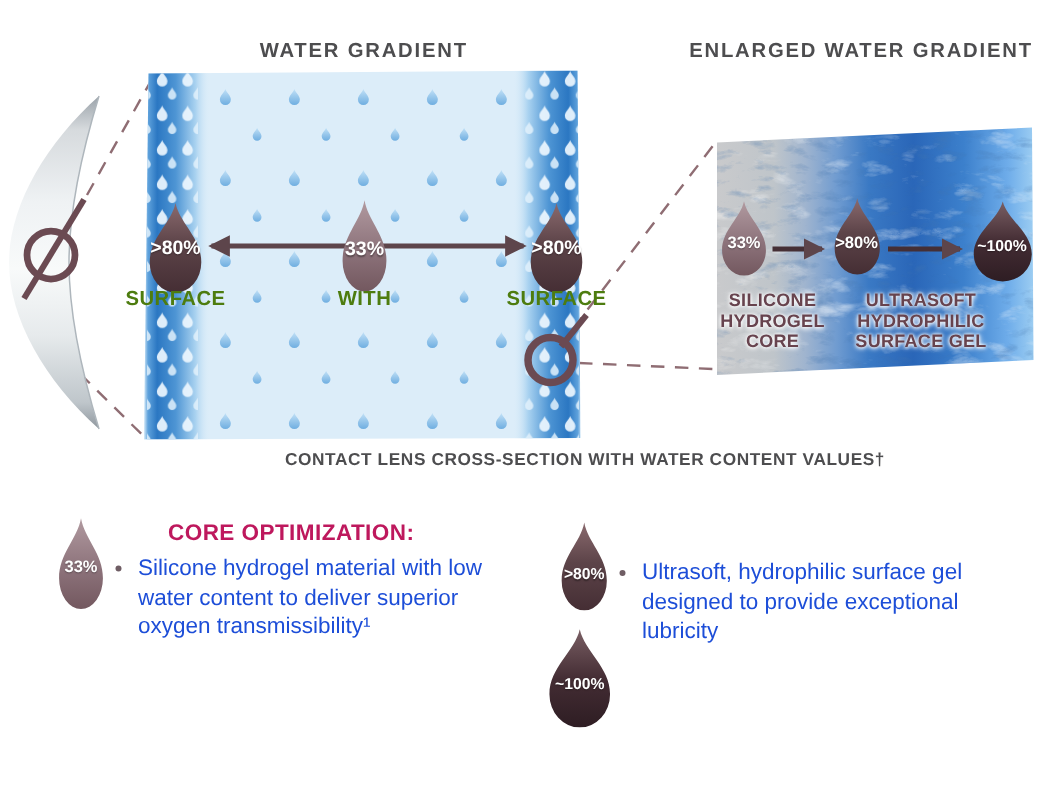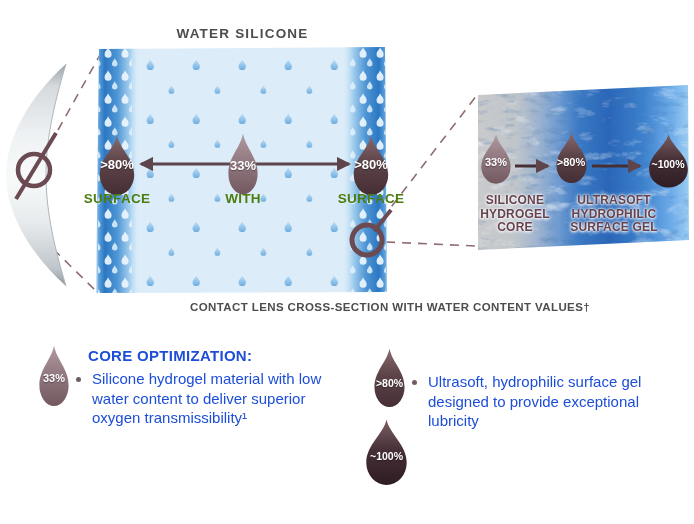--- a/index.html
+++ b/index.html
@@ -25,21 +25,22 @@
     position:absolute; font-weight:bold; color:#67434e; text-align:center;
     font-size:12px; line-height:13.5px; letter-spacing:.2px;
     text-shadow:0 0 2px #fff, 0 0 4px #fff, 0 1px 3px rgba(255,255,255,.9);
   }
   .caption {
     position:absolute; left:90px; top:301px; width:600px; text-align:center;
     font-size:11.5px; font-weight:bold; letter-spacing:.4px; color:#4d4d4f;
   }
   .opt-heading {
     position:absolute; font-size:15px; font-weight:bold; letter-spacing:.3px;
-    color:#1d4ed8;
+    color:#be185d;
+    margin-left:24px;
   }
   ul.opt-list { position:absolute; list-style:disc outside; }
   ul.opt-list li {
     font-size:15px; line-height:19.5px; color:#1d4ed8;
   }
   ul.opt-list li::marker { color:#6f5d64; }
   ul.opt-list li + li { margin-top:8px; }
   svg { display:block; }
 </style>
 </head>
@@ -183,21 +184,22 @@
         <path d="M478 95 L688 85 L689 240 L478 250 Z" fill="#ffffff" filter="url(#veinsD)" opacity="0.45"></path>
       </g>
       <line x1="515" y1="166" x2="548" y2="166" stroke="#452f35" stroke-width="3.2" marker-end="url(#ah)"></line>
       <line x1="592" y1="166" x2="640" y2="166" stroke="#452f35" stroke-width="3.2" marker-end="url(#ah)"></line>
       <use href="#dropShape" transform="translate(479,133) scale(0.34,0.39)" fill="url(#lgMauve)"></use>
       <use href="#dropShape" transform="translate(554,131) scale(0.35,0.40)" fill="url(#lgDark)"></use>
       <use href="#dropShape" transform="translate(646,133) scale(0.45,0.42)" fill="url(#lgDarkest)"></use>
     </g>
   </svg>
 
-  <div class="abs panel-title" style="left:95px;top:26px;width:295px;">WATER SILICONE</div>
+  <div class="abs panel-title" style="left:95px;top:26px;width:295px;">WATER GRADIENT</div>
+  <div class="abs panel-title" style="left:458px;top:26px;width:232px;">ENLARGED WATER GRADIENT</div>
 
   <div class="drop-val" style="left:92px;top:157px;width:50px;font-size:13px;">&gt;80%</div>
   <div class="drop-val" style="left:218px;top:158px;width:50px;font-size:13px;">33%</div>
   <div class="drop-val" style="left:346px;top:157px;width:50px;font-size:13px;">&gt;80%</div>
 
   <div class="zone-lbl" style="left:72px;top:191px;width:90px;">SURFACE</div>
   <div class="zone-lbl" style="left:198px;top:191px;width:90px;">WITH</div>
   <div class="zone-lbl" style="left:326px;top:191px;width:90px;">SURFACE</div>
 
   <div class="drop-val" style="left:471px;top:156px;width:50px;font-size:11px;">33%</div>

